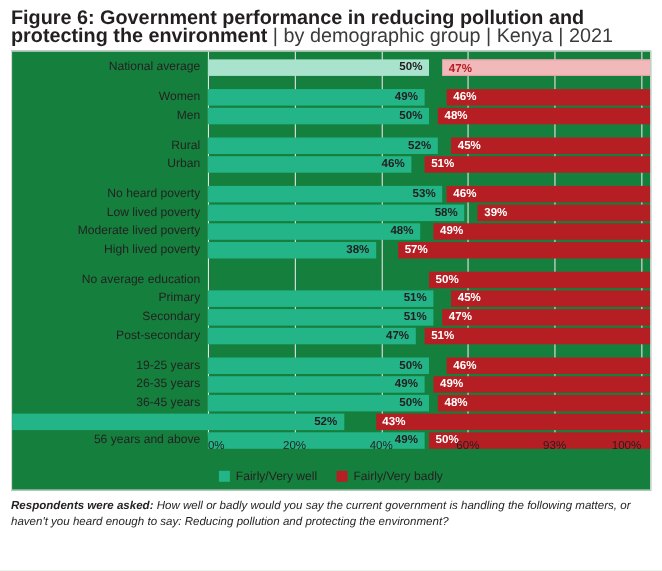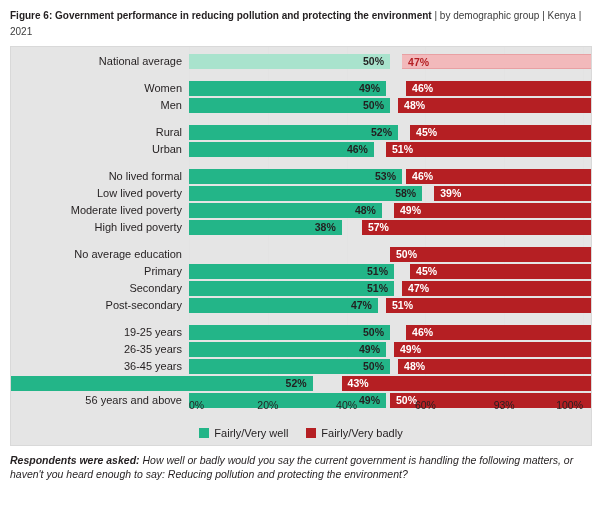--- a/index.html
+++ b/index.html
@@ -16,40 +16,40 @@
   }
   .page {
     position: relative;
     width: 602px;
     height: 519px;
     box-sizing: border-box;
     padding: 8px 10px 0 10px;
   }
   
   .title-block {
-    font-size: 10px;
+    font-size: 18px;
     line-height: 16px;
     margin: 0 0 6px 0;
     max-width: 575px;
   }
   .title-main {
     font-weight: bold;
     color: #231f20;
   }
   .title-sub {
     font-weight: normal;
     color: #3b3b3b;
   }
   
   .chart-frame {
     position: relative;
     border: 1px solid #d9d9d9;
     height: 400px;
     box-sizing: border-box;
-    background: #e5e5e5;
+    background: #15803d;
   }
   .plot-wrap {
     position: relative;
     height: 352px;
     padding: 6px 0 0 0;
     box-sizing: border-box;
   }
 
   .row {
     display: flex;
@@ -256,21 +256,21 @@
             <div class="bar bar-well" style="width: 46%;">
               <span class="bar-val val-well">46%</span>
             </div>
             <div class="bar bar-badly" style="right: 0px; width: 51%;">
               <span class="bar-val val-badly">51%</span>
             </div>
           </div>
         </div>
         <div class="row spacer"></div>
         <div class="row">
-          <div class="row-label">No lived formal</div>
+          <div class="row-label">No heard poverty</div>
           <div class="bars">
             <div class="bar bar-well" style="width: 53%; text-align: center;">
               <span class="bar-val val-well">53%</span>
             </div>
             <div class="bar bar-badly" style="right: 0px; width: 46%;">
               <span class="bar-val val-badly">46%</span>
             </div>
           </div>
         </div>
         <div class="row">

